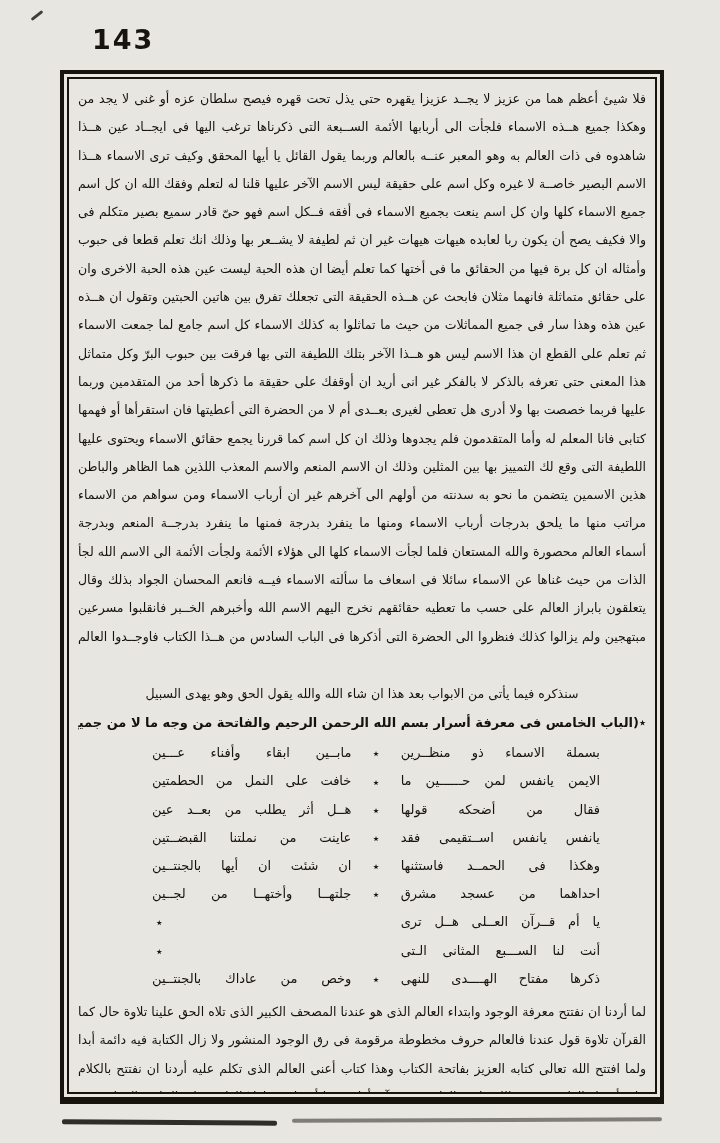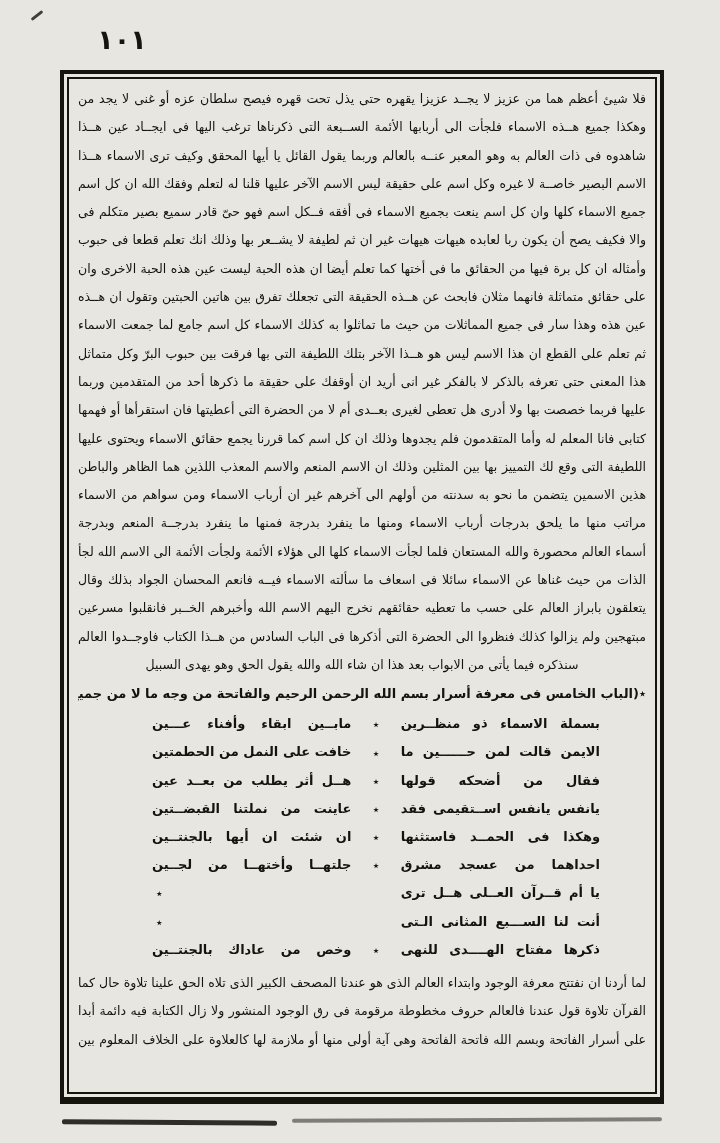--- a/index.html
+++ b/index.html
@@ -28,36 +28,36 @@
     position:absolute;inset:3px;border:2px solid #17140e;
     padding:6px 9px 0 9px;box-sizing:border-box;overflow:hidden;
     direction:rtl;
   }
   .pline{
     height:28.3px;line-height:28.3px;font-size:12.5px;
     text-align:justify;text-align-last:justify;overflow:hidden;
     white-space:normal;color:#16130e;
   }
   .pline-center{
-    text-align:center;text-align-last:center;
+    text-align:center;text-align-last:center;margin-top:29px;
   }
   .heading-line{
     height:30px;line-height:30px;text-align:center;text-align-last:center;
     font-size:13px;font-weight:bold;overflow:hidden;white-space:nowrap;
   }
   .verse-block{
     width:448px;margin:1px 46px 5px auto;
   }
   .vline{
     display:flex;justify-content:space-between;align-items:center;
     height:28.2px;overflow:hidden;
   }
   .hemi{
     width:44.5%;height:28.2px;line-height:28.2px;overflow:hidden;
-    font-size:13px;font-weight:bold;
+    font-size:13px;font-weight:normal;
     text-align:justify;text-align-last:justify;
   }
   .vstar{
     font-size:12px;font-weight:bold;flex:0 0 auto;padding:0 4px;color:#1a1711;
   }
   
   .ink-smudge{
     position:absolute;left:62px;top:1120px;width:215px;height:5px;
     background:#1b1813;transform:rotate(.4deg);border-radius:2px;opacity:.9;
   }
@@ -66,21 +66,21 @@
     background:#2a2620;transform:rotate(-.2deg);border-radius:2px;opacity:.55;
   }
 </style>
 </head>
 <body>
 
 <div class="scan-page">
 
   <div class="corner-mark"></div>
 
-  <div class="page-number">١٠١</div>
+  <div class="page-number">143</div>
 
   <div class="frame-outer">
     <div class="frame-inner">
 
       <div class="pline">فلا شيئ أعظم هما من عزيز لا يجــد عزيزا يقهره حتى يذل تحت قهره فيصح سلطان عزه أو غنى لا يجد من يفتقر الى غناه</div>
       <div class="pline">وهكذا جميع هــذه الاسماء فلجأت الى أربابها الأئمة الســبعة التى ذكرناها ترغب اليها فى ايجــاد عين هــذا المثال الذى</div>
       <div class="pline">شاهدوه فى ذات العالم به وهو المعبر عنــه بالعالم وربما يقول القائل يا أيها المحقق وكيف ترى الاسماء هــذا المثال ولا يراه الا</div>
       <div class="pline">الاسم البصير خاصــة لا غيره وكل اسم على حقيقة ليس الاسم الآخر عليها قلنا له لتعلم وفقك الله ان كل اسم الهىّ يتضمن</div>
       <div class="pline">جميع الاسماء كلها وان كل اسم ينعت بجميع الاسماء فى أفقه فــكل اسم فهو حىّ قادر سميع بصير متكلم فى أفقه وفى علمه</div>
       <div class="pline">والا فكيف يصح أن يكون ربا لعابده هيهات هيهات غير ان ثم لطيفة لا يشــعر بها وذلك انك تعلم قطعا فى حبوب البرّ</div>
@@ -102,21 +102,21 @@
 
       <div class="heading-line">٭(الباب الخامس فى معرفة أسرار بسم الله الرحمن الرحيم والفاتحة من وجه ما لا من جميع الوجوه)٭</div>
 
       <div class="verse-block">
         <div class="vline">
           <span class="hemi">بسملة الاسماء ذو منظــرين</span>
           <span class="vstar">٭</span>
           <span class="hemi">مابــين ابقاء وأفناء عـــين</span>
         </div>
         <div class="vline">
-          <span class="hemi">الايمن قالت لمن حــــــين ما</span>
+          <span class="hemi">الايمن يانفس لمن حــــــين ما</span>
           <span class="vstar">٭</span>
           <span class="hemi">خافت على النمل من الحطمتين</span>
         </div>
         <div class="vline">
           <span class="hemi">فقال من أضحكه قولها</span>
           <span class="vstar">٭</span>
           <span class="hemi">هــل أثر يطلب من بعــد عين</span>
         </div>
         <div class="vline">
           <span class="hemi">يانفس يانفس اســتقيمى فقد</span>
@@ -143,20 +143,21 @@
         </div>
         <div class="vline">
           <span class="hemi">ذكرها مفتاح الهــــدى للنهى</span>
           <span class="vstar">٭</span>
           <span class="hemi">وخص من عاداك بالجنتــين</span>
         </div>
       </div>
 
       <div class="pline">لما أردنا ان نفتتح معرفة الوجود وابتداء العالم الذى هو عندنا المصحف الكبير الذى تلاه الحق علينا تلاوة حال كما ان</div>
       <div class="pline">القرآن تلاوة قول عندنا فالعالم حروف مخطوطة مرقومة فى رق الوجود المنشور ولا زال الكتابة فيه دائمة أبدا لا تنتهى</div>
+      <div class="pline">ولما افتتح الله تعالى كتابه العزيز بفاتحة الكتاب وهذا كتاب أعنى العالم الذى تكلم عليه أردنا ان نفتتح بالكلام</div>
       <div class="pline">على أسرار الفاتحة وبسم الله فاتحة الفاتحة وهى آية أولى منها أو ملازمة لها كالعلاوة على الخلاف المعلوم بين العلماء</div>
 
     </div>
   </div>
 
   <div class="ink-smudge"></div>
   <div class="ink-smudge2"></div>
 
 </div>
 

